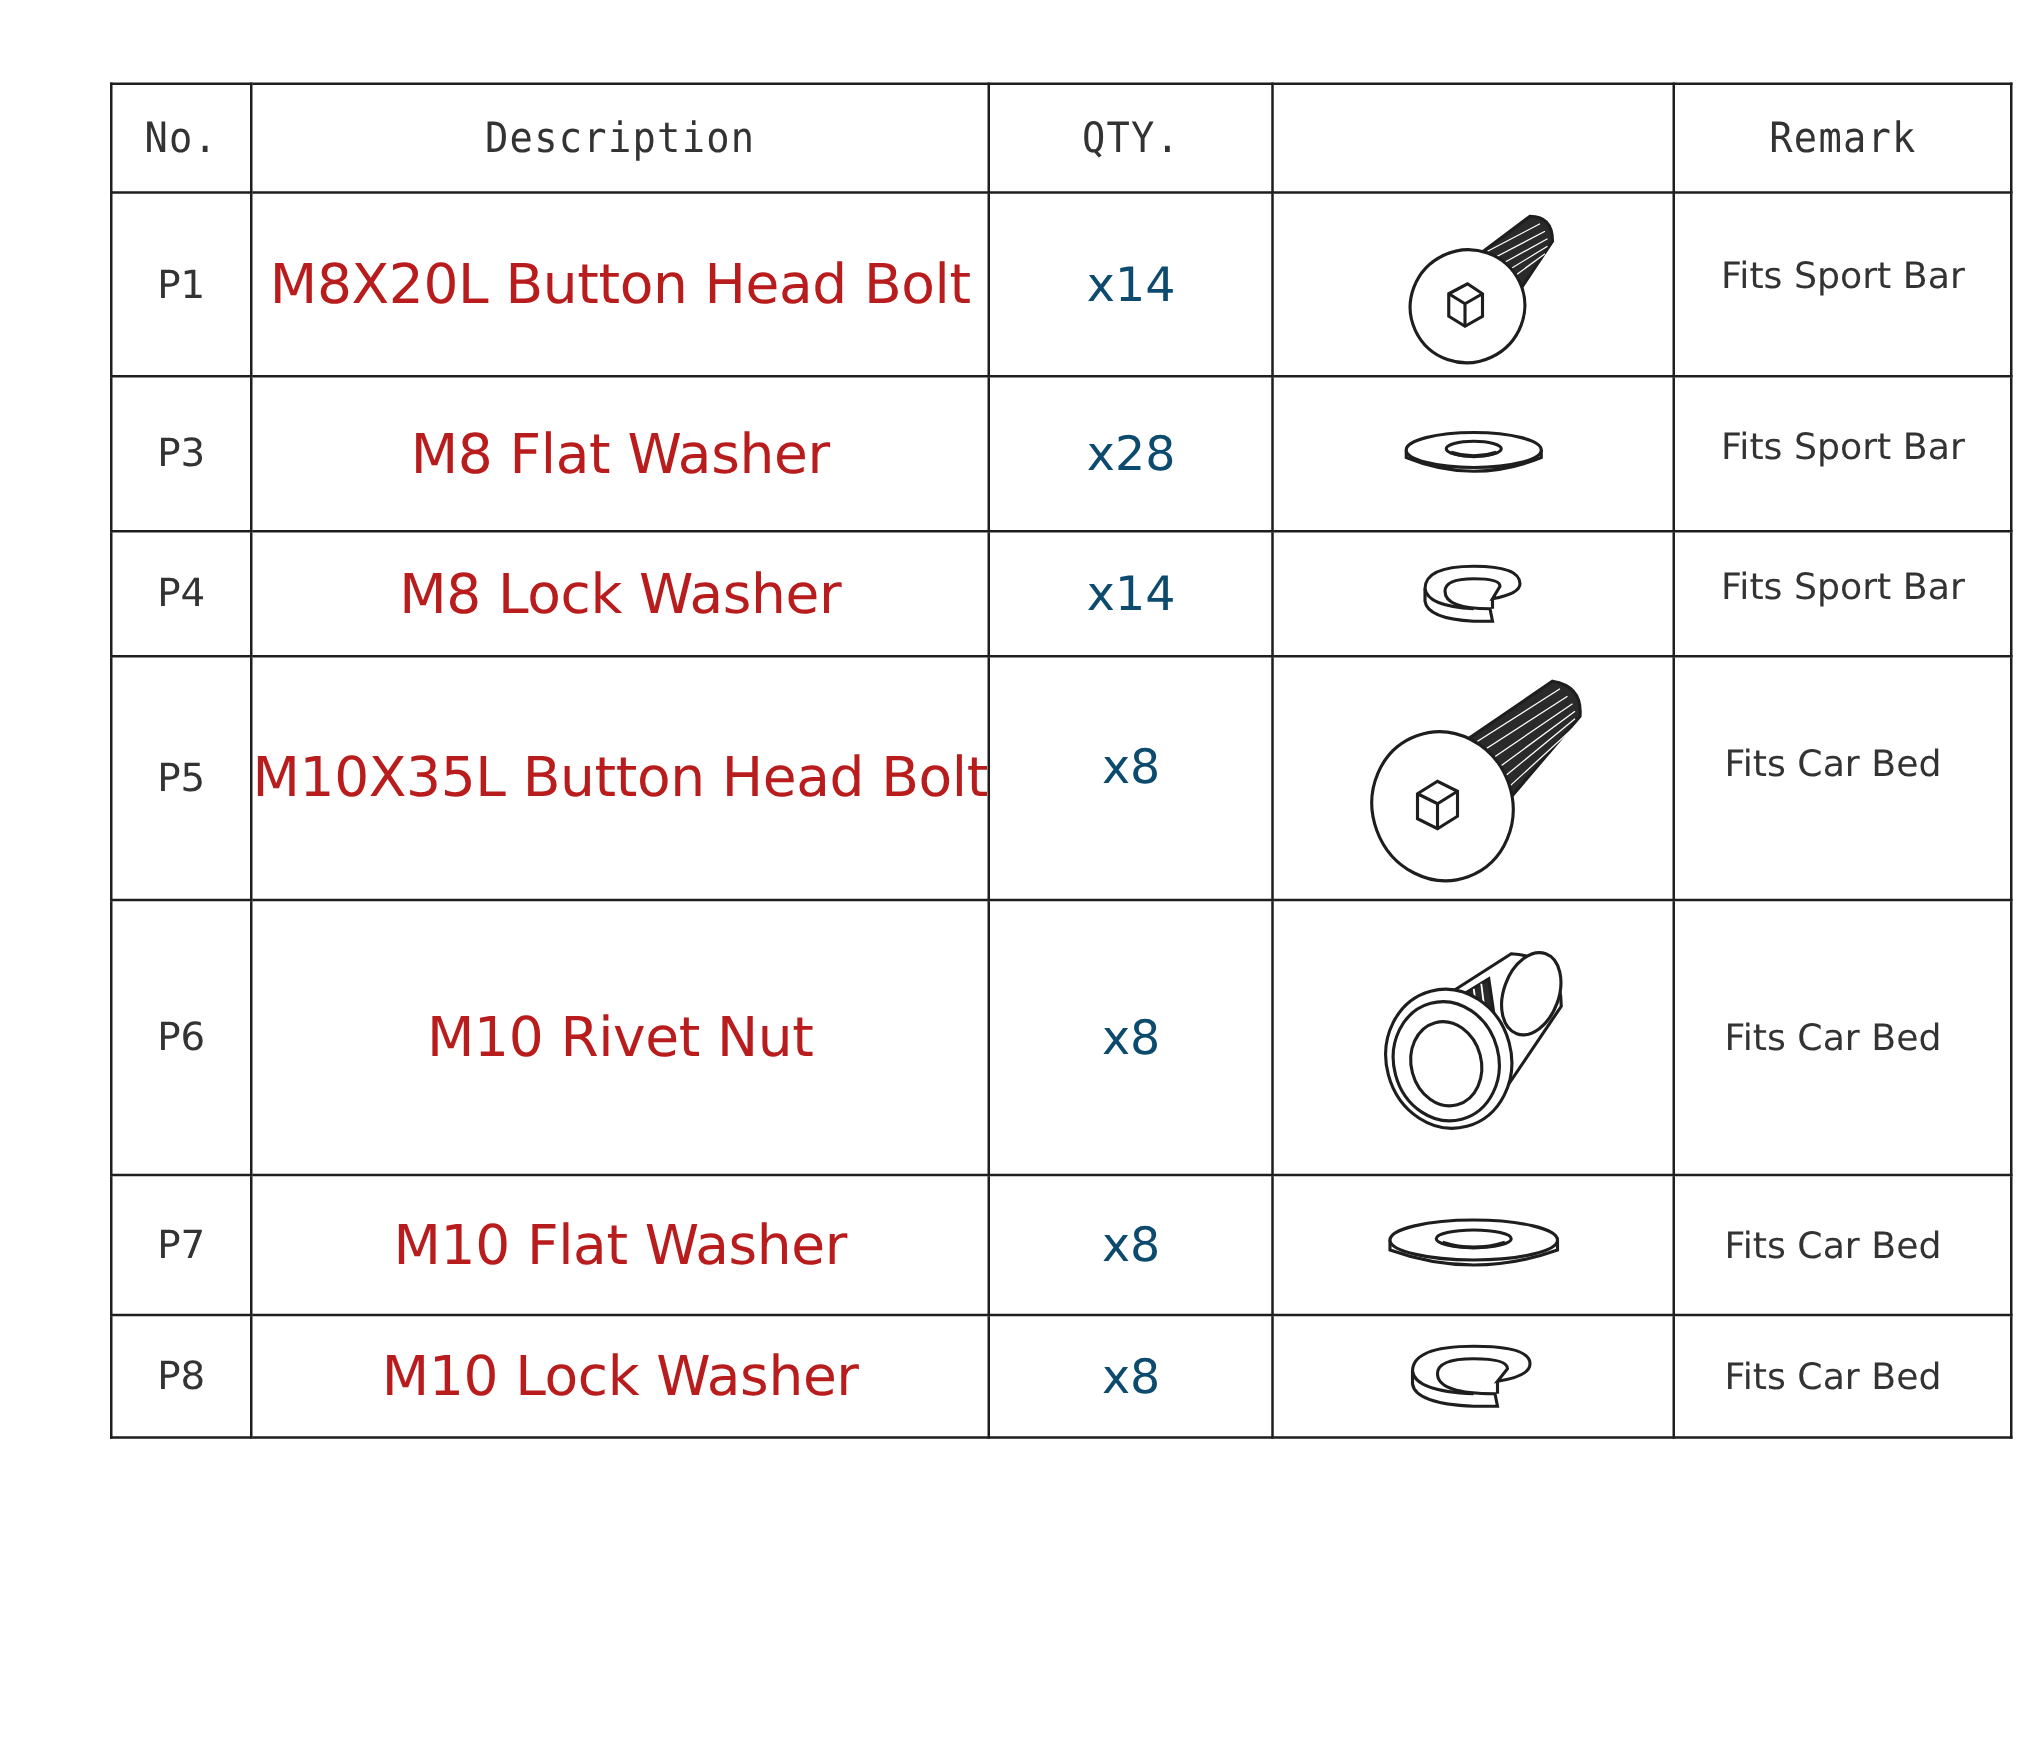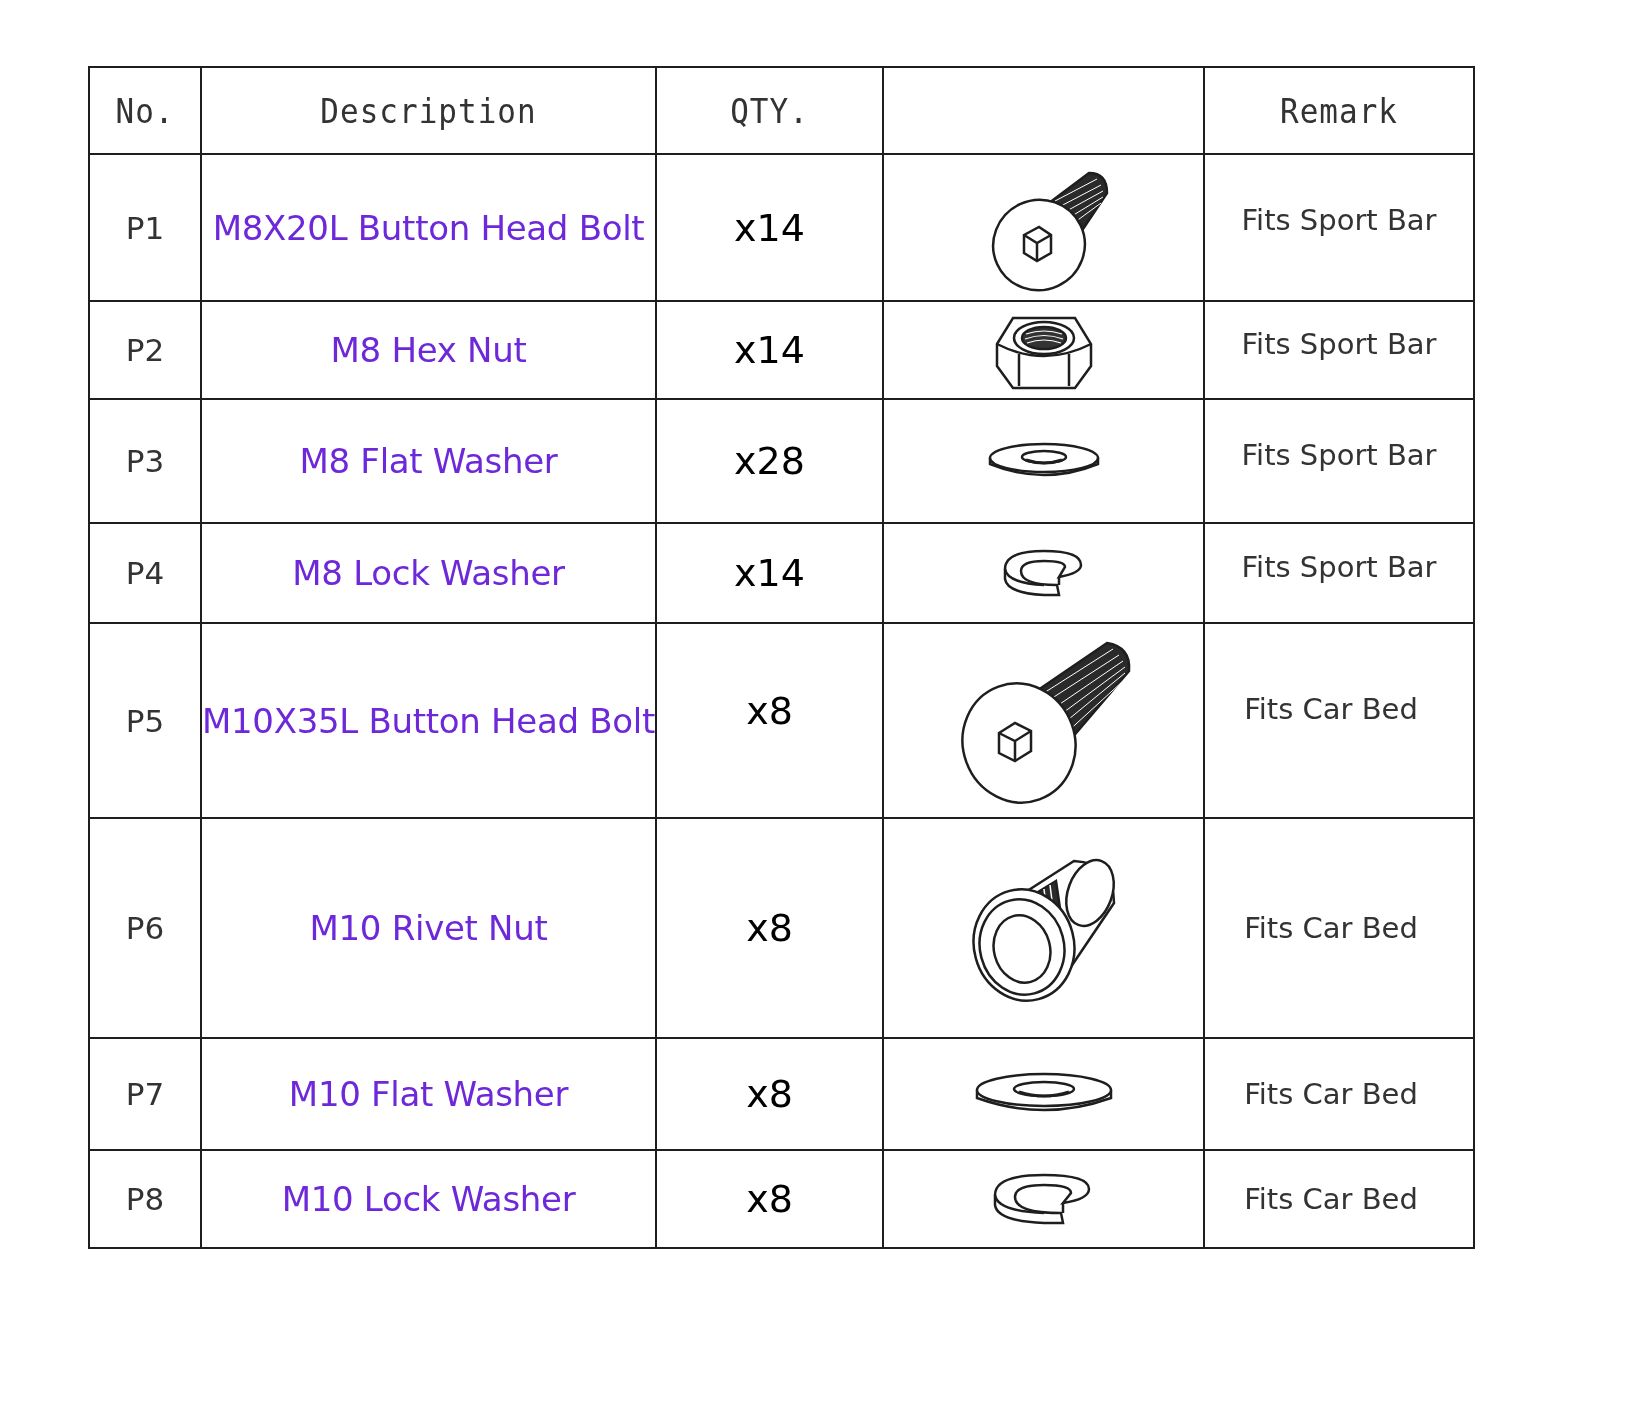--- a/index.html
+++ b/index.html
@@ -36,28 +36,28 @@
     letter-spacing: 1px;
     transform: scaleY(1.08);
     color: #333;
   }
   .no-cell {
     font-size: 31px;
     color: #333;
     margin-top: 23px;
   }
   .desc-cell {
-    font-size: 34px;
-    color: #6d28d9;
+    font-size: 44px;
+    color: #b91c1c;
     white-space: nowrap;
     letter-spacing: -0.3px;
   }
   .qty-cell {
     font-size: 38px;
-    color: #000000;
+    color: #0c4a6e;
   }
   .remark-cell {
     font-size: 29px;
     color: #333;
     white-space: nowrap;
   }
   .img-cell svg {
     display: block;
     margin: 0 auto;
   }
@@ -100,42 +100,20 @@
           </g>
           <ellipse cx="70" cy="82" rx="46" ry="45" transform="rotate(-25 70 82)" fill="#fff"></ellipse>
           <polygon points="55,72 70,64 82,72 82,90 68,98 55,90" fill="#fff"></polygon>
           <path d="M55 72 L68 80 L82 72 M68 80 L68 98"></path>
         </g>
       </svg>
     </td>
     <td class="remark-cell"><span class="remark-inner" style="position:relative;top:-8px">Fits Sport Bar</span></td>
   </tr>
 
-  <tr style="height:98px">
-    <td class="no-cell">P2</td>
-    <td class="desc-cell">M8 Hex Nut</td>
-    <td class="qty-cell">x14</td>
-    <td class="img-cell">
-      <svg width="110" height="84" viewBox="0 0 110 84">
-        <g fill="none" stroke="#1e1e1e" stroke-width="2.5">
-          <path d="M8 36 L24 10 L86 10 L102 36 L102 58 L86 80 L24 80 L8 58 Z" fill="#fff"></path>
-          <path d="M8 36 Q55 60 102 36"></path>
-          <path d="M30 46 L30 78 M80 46 L80 78"></path>
-          <ellipse cx="55" cy="30" rx="30" ry="16"></ellipse>
-          <ellipse cx="55" cy="30" rx="22" ry="11" fill="#333"></ellipse>
-          <g stroke="#fff" stroke-width="1.2">
-            <path d="M37 26 Q55 20 73 26"></path>
-                <path d="M36 31 Q55 24 74 31"></path>
-                <path d="M38 35 Q55 29 72 35"></path>
-          </g>
-        </g>
-      </svg>
-    </td>
-    <td class="remark-cell"><span class="remark-inner" style="position:relative;top:-6px">Fits Sport Bar</span></td>
-  </tr>
 
   <tr style="height:124px">
     <td class="no-cell">P3</td>
     <td class="desc-cell">M8 Flat Washer</td>
     <td class="qty-cell">x28</td>
     <td class="img-cell">
       <svg width="120" height="50" viewBox="0 0 120 50">
         <g fill="none" stroke="#1e1e1e" stroke-width="2.5">
           <path d="M6 22 L6 28 Q60 50 114 28 L114 22" fill="#fff"></path>
           <ellipse cx="60" cy="22" rx="54" ry="14" fill="#fff"></ellipse>

